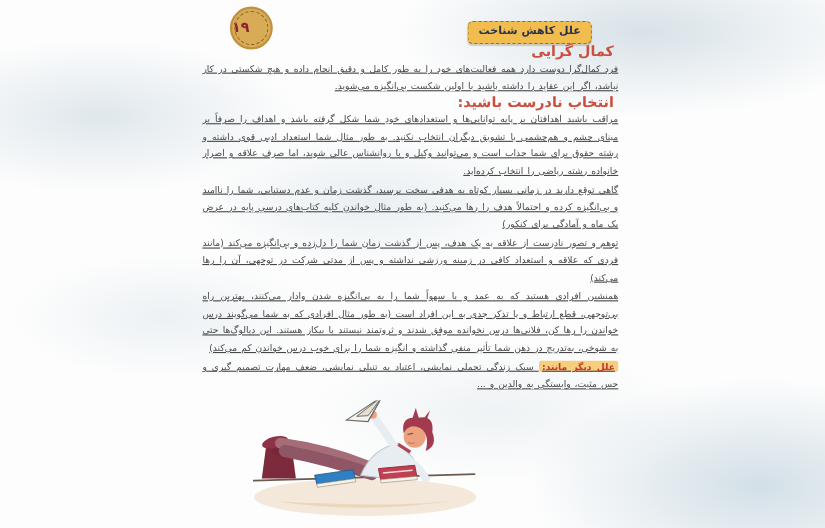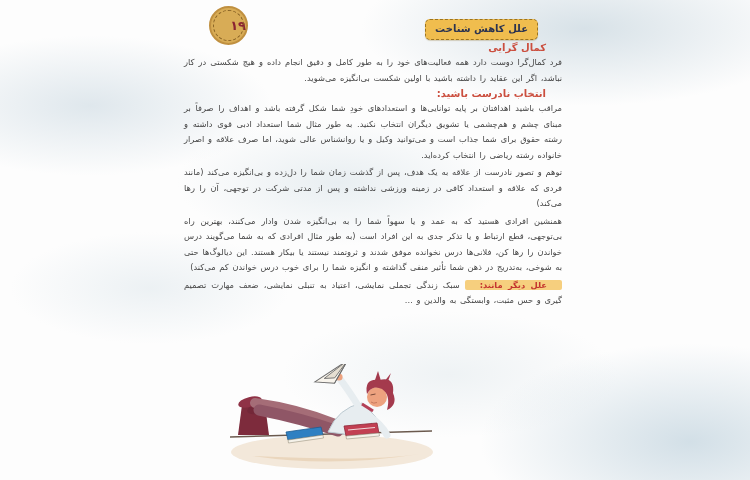--- a/index.html
+++ b/index.html
@@ -18,21 +18,21 @@
       radial-gradient(ellipse 300px 140px at 92% 92%, rgba(203,218,227,.85), transparent 70%),
       radial-gradient(ellipse 240px 90px  at 60% 78%, rgba(224,232,236,.5),  transparent 70%),
       #fdfdfd;
   }
   
   .badge{
     position:absolute; left:209px; top:6px; width:39px; height:39px;
     border-radius:50%;
     background:#d8ac56;
     border:2px solid #c09040;
-    display:flex; align-items:center; justify-content:flex-start;
+    display:flex; align-items:center; justify-content:flex-end;
   }
   .badge::before{
     content:""; position:absolute; inset:2px; border-radius:50%;
     border:1.5px dashed #8a6426;
   }
   .badge-num{ color:#8b2332; font-size:13px; font-weight:bold; line-height:1; }
   
   .title-box{
     position:absolute; right:212px; top:19px;
     background:#f0bd4e;
@@ -41,30 +41,30 @@
     padding:3px 9px 4px;
     color:#2b3350; font-weight:bold; font-size:10px; line-height:1.2;
     box-shadow:0 1px 1px rgba(120,90,20,.25);
   }
   
   .content{
     position:absolute; top:40px; right:188px; width:378px;
     direction:rtl; text-align:justify;
   }
   .sec-heading{
-    color:#cb4e3e; font-size:10px; font-weight:bold;
-    line-height:11px; margin:2px 16px 2px;
+    color:#cb4e3e; font-size:13px; font-weight:bold;
+    line-height:11px; margin:2px 4px 2px;
   }
   .sec-body{
     color:#474747; font-size:8.3px; line-height:15.5px;
-    margin:0 0 2px; word-spacing:1px;
+    margin:0 0 2px; word-spacing:1px;text-decoration:underline;
   }
   .hl-label{
     background:#f6cf7e; color:#c4352f; font-weight:bold;
-    padding:0 15px; border-radius:2px;
+    padding:0 3px; border-radius:2px;
   }
   
   .illus{ position:absolute; left:228px; top:364px; width:208px; height:114px; }
 </style>
 </head>
 <body>
 
 <div class="page">
 
   <div class="badge">
@@ -74,20 +74,21 @@
   <div class="title-box">علل کاهش شناخت</div>
 
   <div class="content">
 
     <div class="sec-heading">کمال گرایی</div>
     <p class="sec-body">فرد کمال‌گرا دوست دارد همه فعالیت‌های خود را به طور کامل و دقیق انجام داده و هیچ شکستی در کار نباشد، اگر این عقاید را داشته باشید با اولین شکست بی‌انگیزه می‌شوید.</p>
 
     <div class="sec-heading">انتخاب نادرست باشید:</div>
     <p class="sec-body">مراقب باشید اهدافتان بر پایه توانایی‌ها و استعدادهای خودِ شما شکل گرفته باشد و اهداف را صرفاً بر مبنای چشم و هم‌چشمی یا تشویق دیگران انتخاب نکنید. به طور مثال شما استعداد ادبی قوی داشته و رشته حقوق برای شما جذاب است و می‌توانید وکیل و یا روانشناس عالی شوید، اما صرف علاقه و اصرار خانواده رشته ریاضی را انتخاب کرده‌اید.</p>
 
+    <p class="sec-body">گاهی توقع دارید در زمانی بسیار کوتاه به هدفی سخت برسید، گذشت زمان و عدم دستیابی، شما را ناامید و بی‌انگیزه کرده و احتمالاً هدف را رها می‌کنید. (به طور مثال خواندن کلیه کتاب‌های درسی پایه در عرض یک ماه و آمادگی برای کنکور)</p>
 
     <p class="sec-body">توهم و تصور نادرست از علاقه به یک هدف، پس از گذشت زمان شما را دل‌زده و بی‌انگیزه می‌کند (مانند فردی که علاقه و استعداد کافی در زمینه ورزشی نداشته و پس از مدتی شرکت در توجهی، آن را رها می‌کند)</p>
 
     <p class="sec-body">همنشین افرادی هستید که به عمد و یا سهواً شما را به بی‌انگیزه شدن وادار می‌کنند، بهترین راه بی‌توجهی، قطع ارتباط و یا تذکر جدی به این افراد است (به طور مثال افرادی که به شما می‌گویند درس خواندن را رها کن، فلانی‌ها درس نخوانده موفق شدند و ثروتمند نیستند یا بیکار هستند. این دیالوگ‌ها حتی به شوخی، به‌تدریج در ذهن شما تأثیر منفی گذاشته و انگیزه شما را برای خوب درس خواندن کم می‌کند)</p>
 
     <p class="sec-body"><span class="hl-label">علل دیگر مانند:</span><span> سبک زندگی تجملی نمایشی، اعتیاد به تنبلی نمایشی، ضعف مهارت تصمیم گیری و حس مثبت، وابستگی به والدین و ...</span></p>
 
   </div>
 
   <svg class="illus" viewBox="0 0 208 114" aria-hidden="true">

